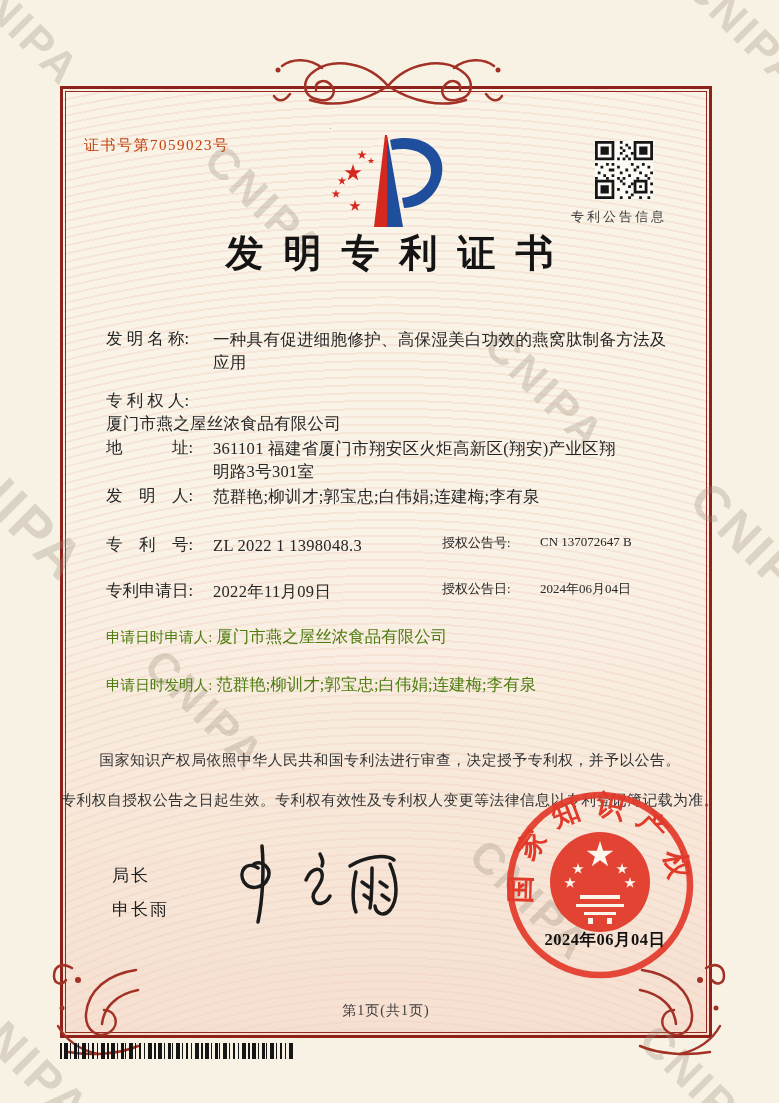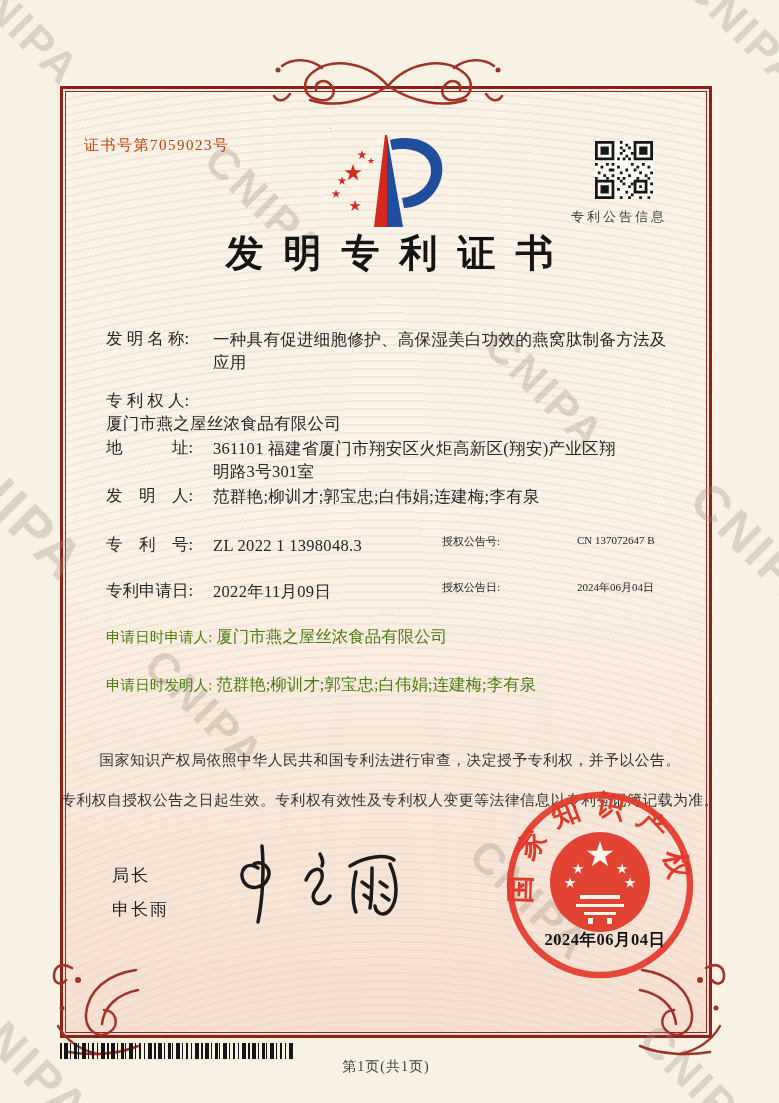--- a/index.html
+++ b/index.html
@@ -27,21 +27,21 @@
   .cert-no{font-size:15px;letter-spacing:1.5px;color:#c2410c;}
   .page-title{left:0;width:779px;text-align:center;font-size:38px;font-weight:bold;
     color:#141414;letter-spacing:20px;padding-left:20px;box-sizing:border-box;}
 
   .qr-label{font-size:13px;letter-spacing:3px;color:#3f3f3f;text-align:center;}
 
   .row{left:106px;display:flex;align-items:flex-start;font-size:16.5px;color:#262626;}
   .row .lbl{width:107px;flex:none;white-space:pre;}
   .row .val{width:470px;letter-spacing:.3px;line-height:23px;}
   .row .val.nw{width:412px;}
-  .row2{left:442px;display:flex;font-size:11px;color:#262626;gap:37px;}
+  .row2{left:442px;display:flex;font-size:13px;color:#262626;}
   .row2 .lbl{width:98px;flex:none;white-space:pre;}
   .rowl{left:106px;display:flex;gap:4px;font-size:16.5px;color:#4d7c0f;}
   .rowl .lbl{font-size:14.6px;flex:none;white-space:pre;padding-top:2px;}
 
   .statement{left:80px;width:620px;display:flex;flex-direction:column;align-items:center;
     color:#333;font-size:14.8px;line-height:40px;}
   .statement div{white-space:nowrap;letter-spacing:.5px;}
 
   .sig-title{font-family:"Liberation Sans","DejaVu Sans",sans-serif;font-size:17px;color:#222;letter-spacing:2px;}
 
@@ -211,18 +211,18 @@
       <g fill="#fdf6ec">
         <rect x="80" y="110" width="40" height="4"></rect>
         <rect x="76" y="119" width="48" height="3"></rect>
         <rect x="84" y="127" width="32" height="3"></rect>
         <rect x="88" y="133" width="5" height="6"></rect>
         <rect x="107" y="133" width="5" height="6"></rect>
       </g>
     </svg>
     <div class="abs seal-date" style="left:530px;top:929px;">2024年06月04日</div>
 
-    <div class="abs footer" style="top:1058px;">第1页(共1页)</div>
+    <div class="abs footer" style="top:1002px;">第1页(共1页)</div>
 
     <div class="abs barcode" style="left:60px;top:1043px;width:233px;height:16px;"></div>
 
   </div>
 </div>
 
 </body></html>

